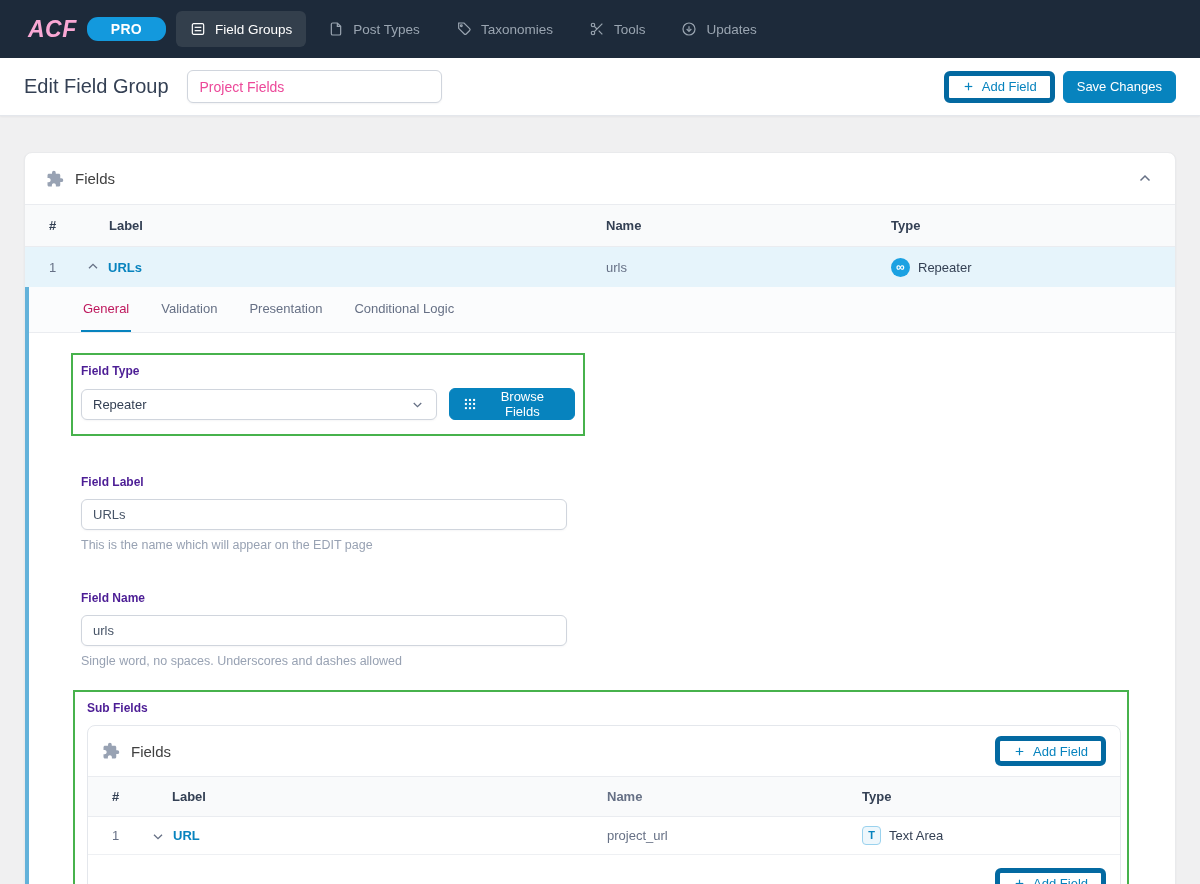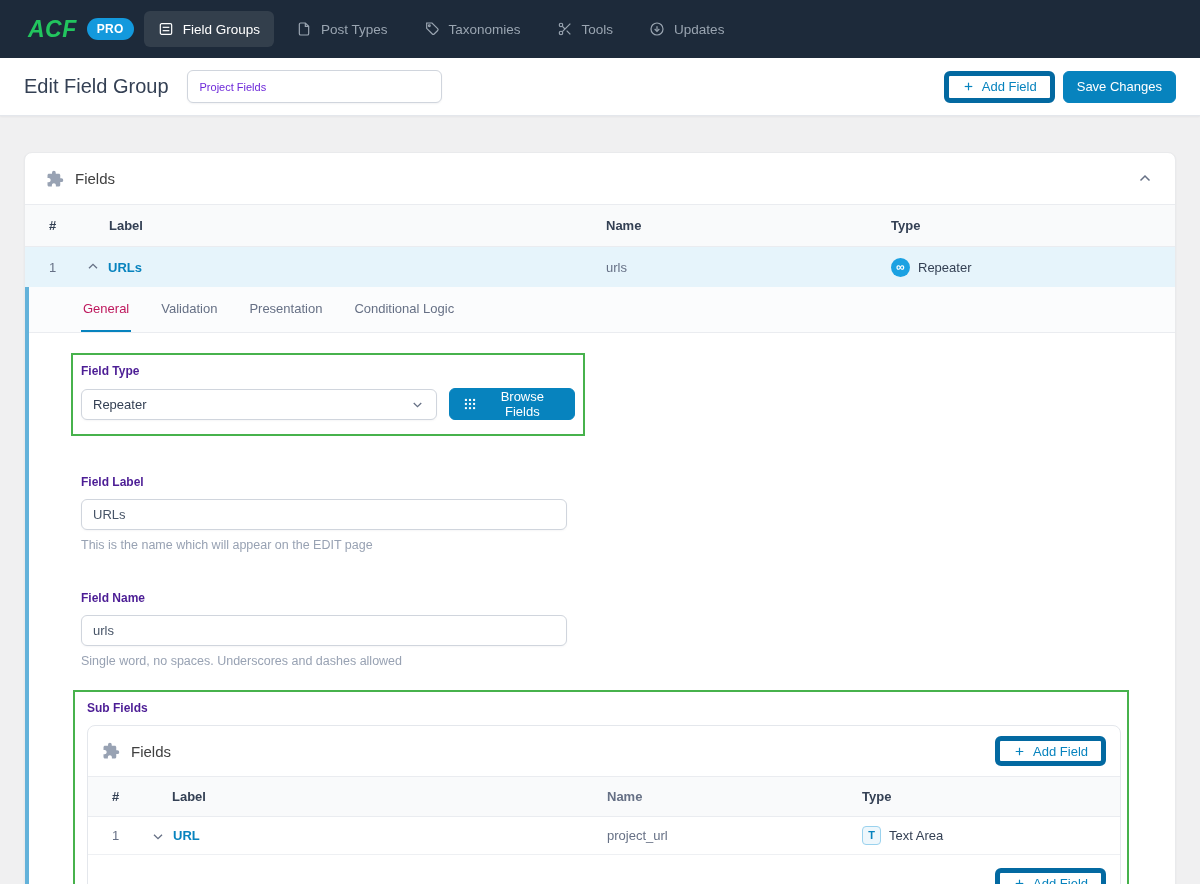--- a/index.html
+++ b/index.html
@@ -11,24 +11,24 @@
     position:relative;
   }
   svg { display:block; }
 
   
   .topbar {
     height:58px; background:#1d2a3a;
     display:flex; align-items:center;
     padding:0 28px; gap:10px;
   }
-  .logo { color:#22c55e; font-size:23px; font-weight:800; font-style:italic; letter-spacing:.5px;text-align:right; }
+  .logo { color:#f9a8d4; font-size:23px; font-weight:800; font-style:italic; letter-spacing:.5px;text-align:right; }
   .pro-badge {
-    background:#1399dd; color:#fff; font-size:12px; font-weight:700;
-    padding:4px 10px; border-radius:11px; letter-spacing:.3px;
+    background:#1399dd; color:#fff; font-size:14px; font-weight:700;
+    padding:4px 24px; border-radius:11px; letter-spacing:.3px;
   }
   .nav { display:flex; align-items:center; gap:8px; }
   .nav-item {
     display:flex; align-items:center; gap:9px;
     color:#9aa5b1; font-size:13.5px;
     padding:10px 14px; border-radius:6px; cursor:pointer; white-space:nowrap;
   }
   .nav-item.active { background:#333f4c; color:#fff; }
   .nav-item .nicon { width:16px; height:16px; }
 
@@ -37,21 +37,21 @@
     height:58px; background:#fff;
     display:flex; align-items:center; gap:18px;
     padding:0 24px;
     border-bottom:1px solid #e4e7ec;
     box-shadow:0 1px 2px rgba(16,24,40,.05);
   }
   .page-title { font-size:20px; font-weight:400; color:#344054; }
   .title-input {
     width:255px; height:33px;
     border:1px solid #d0d5dd; border-radius:6px;
-    padding:0 12px; font-size:11px; color:#6d28d9;
+    padding:0 12px; font-size:14px; color:#ec4899;
     font-family:"Liberation Sans", sans-serif;
     box-shadow:0 1px 2px rgba(16,24,40,.05);
   }
   .header-actions { margin-left:auto; display:flex; gap:8px; }
   .btn {
     height:32px; border-radius:6px; font-size:13px;
     display:inline-flex; align-items:center; gap:7px;
     padding:0 13px; cursor:pointer;
     font-family:"Liberation Sans", sans-serif;
   }

